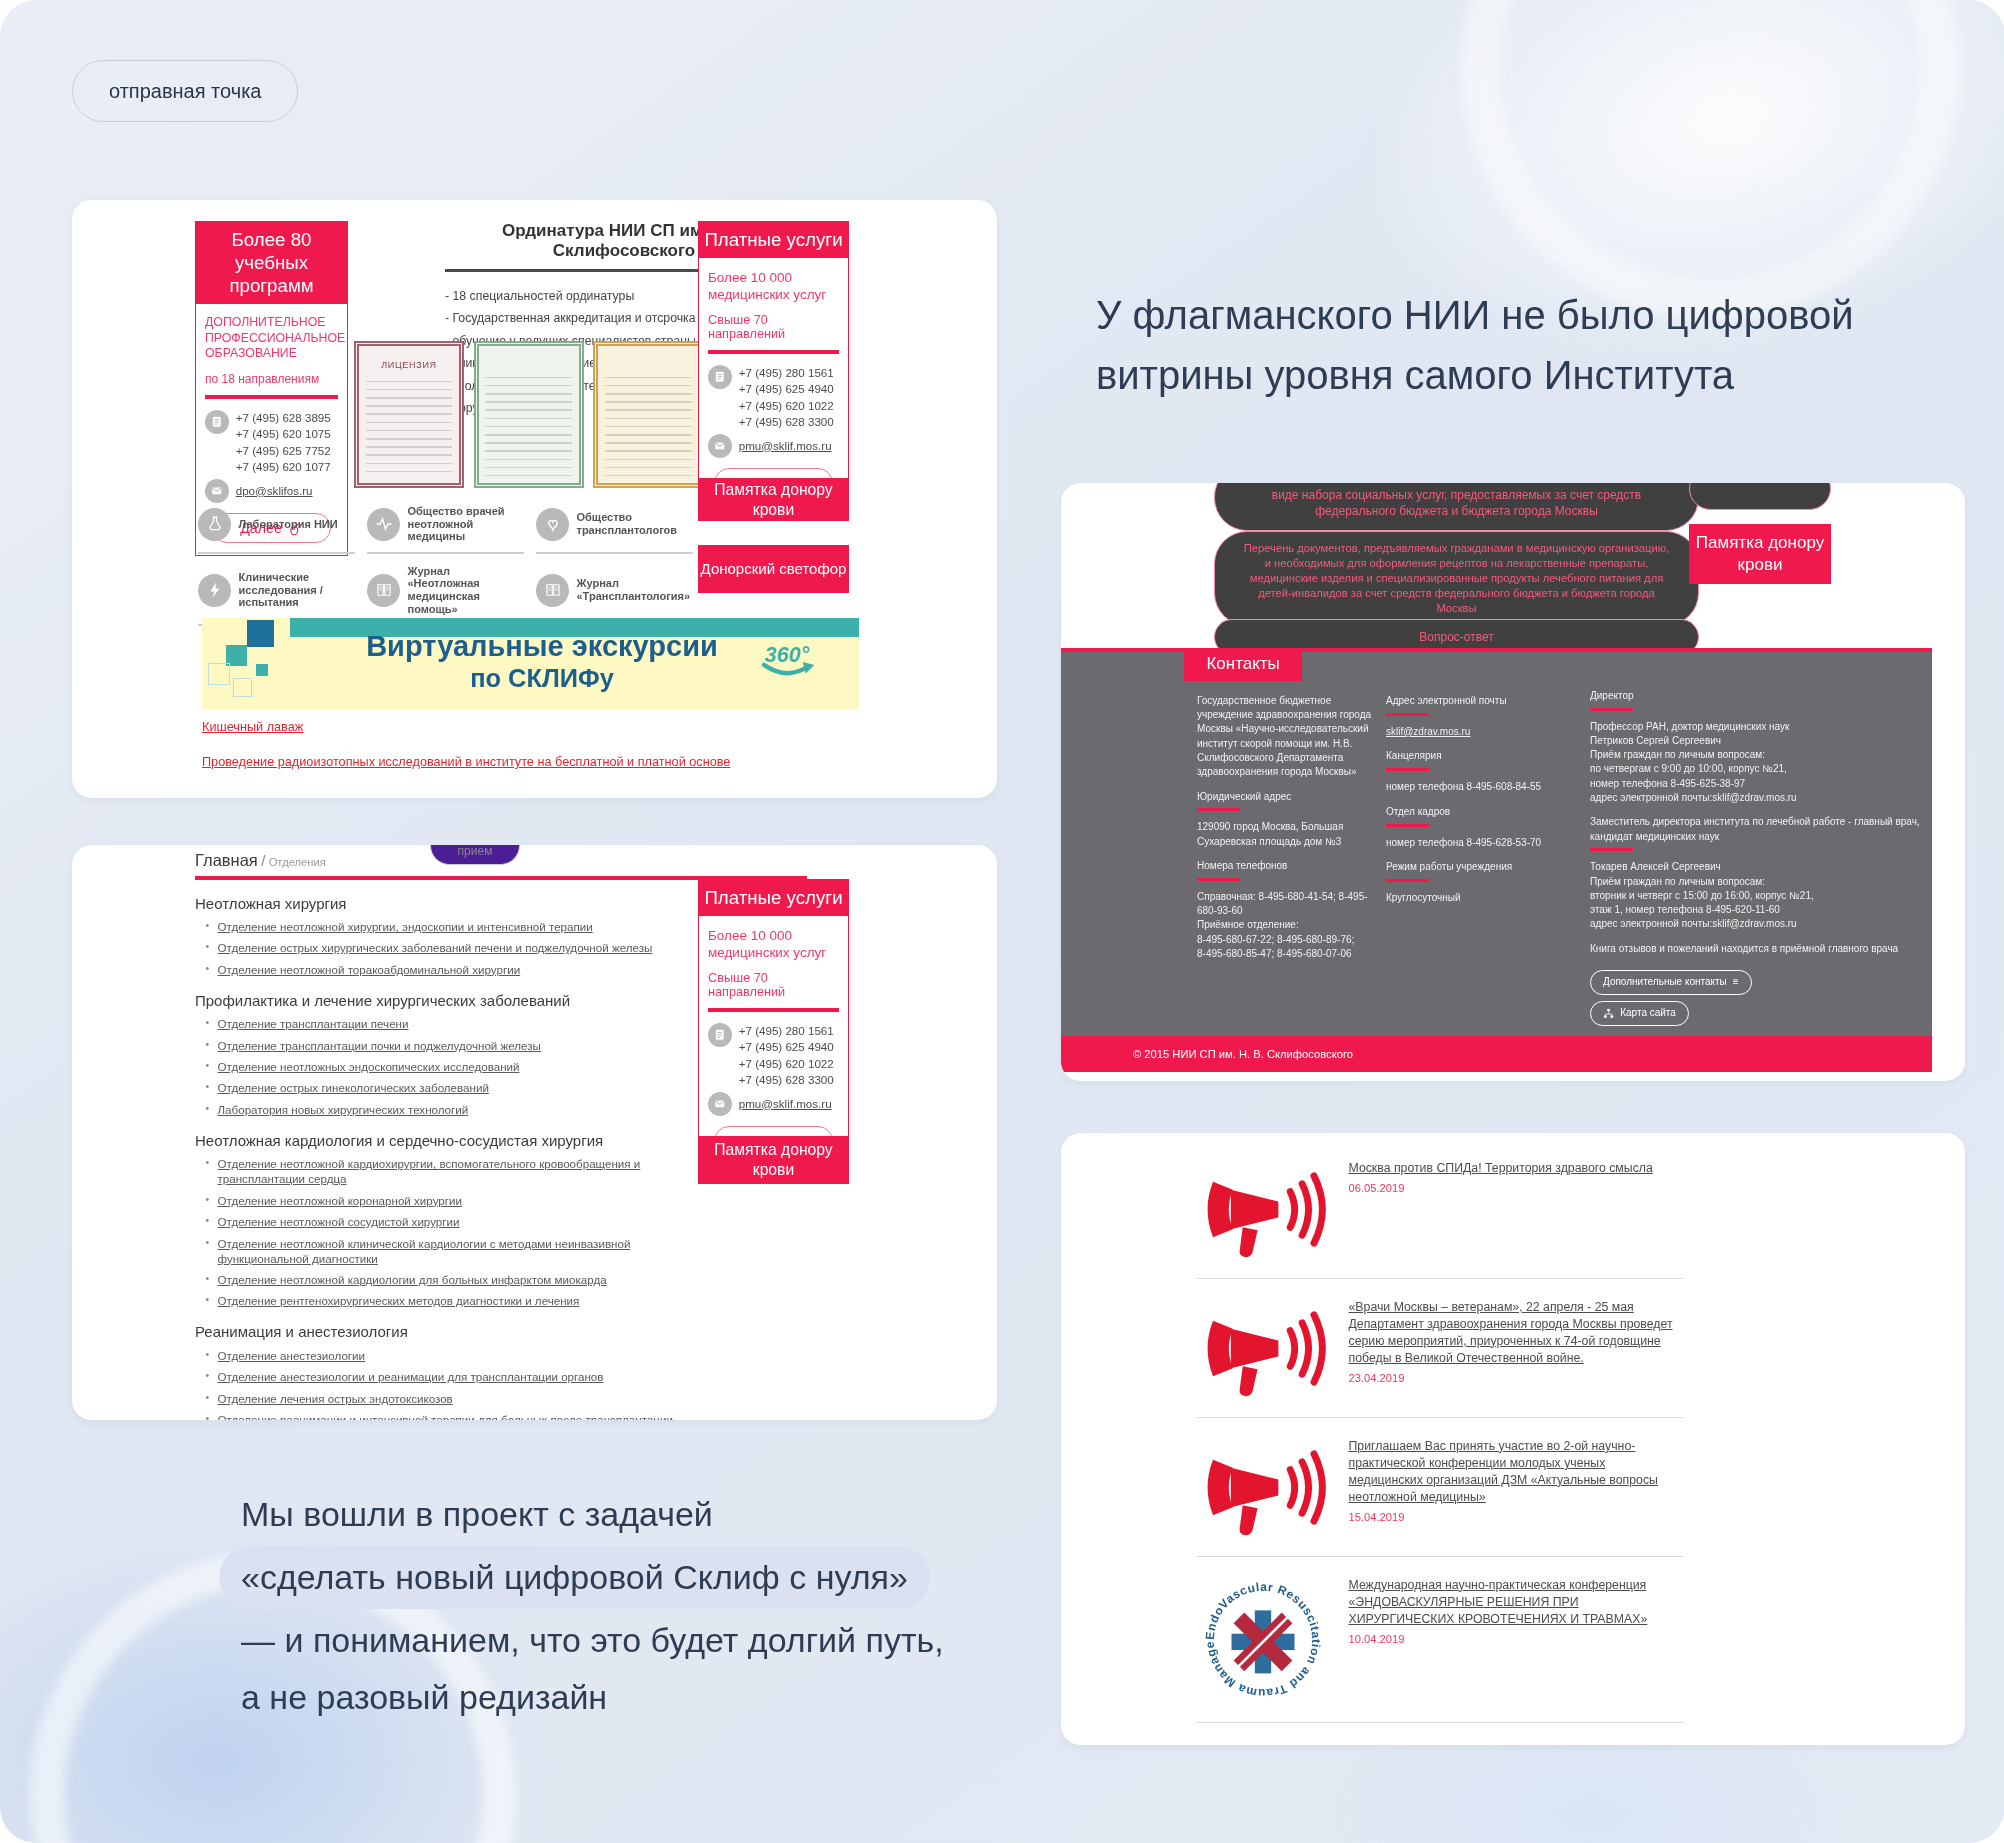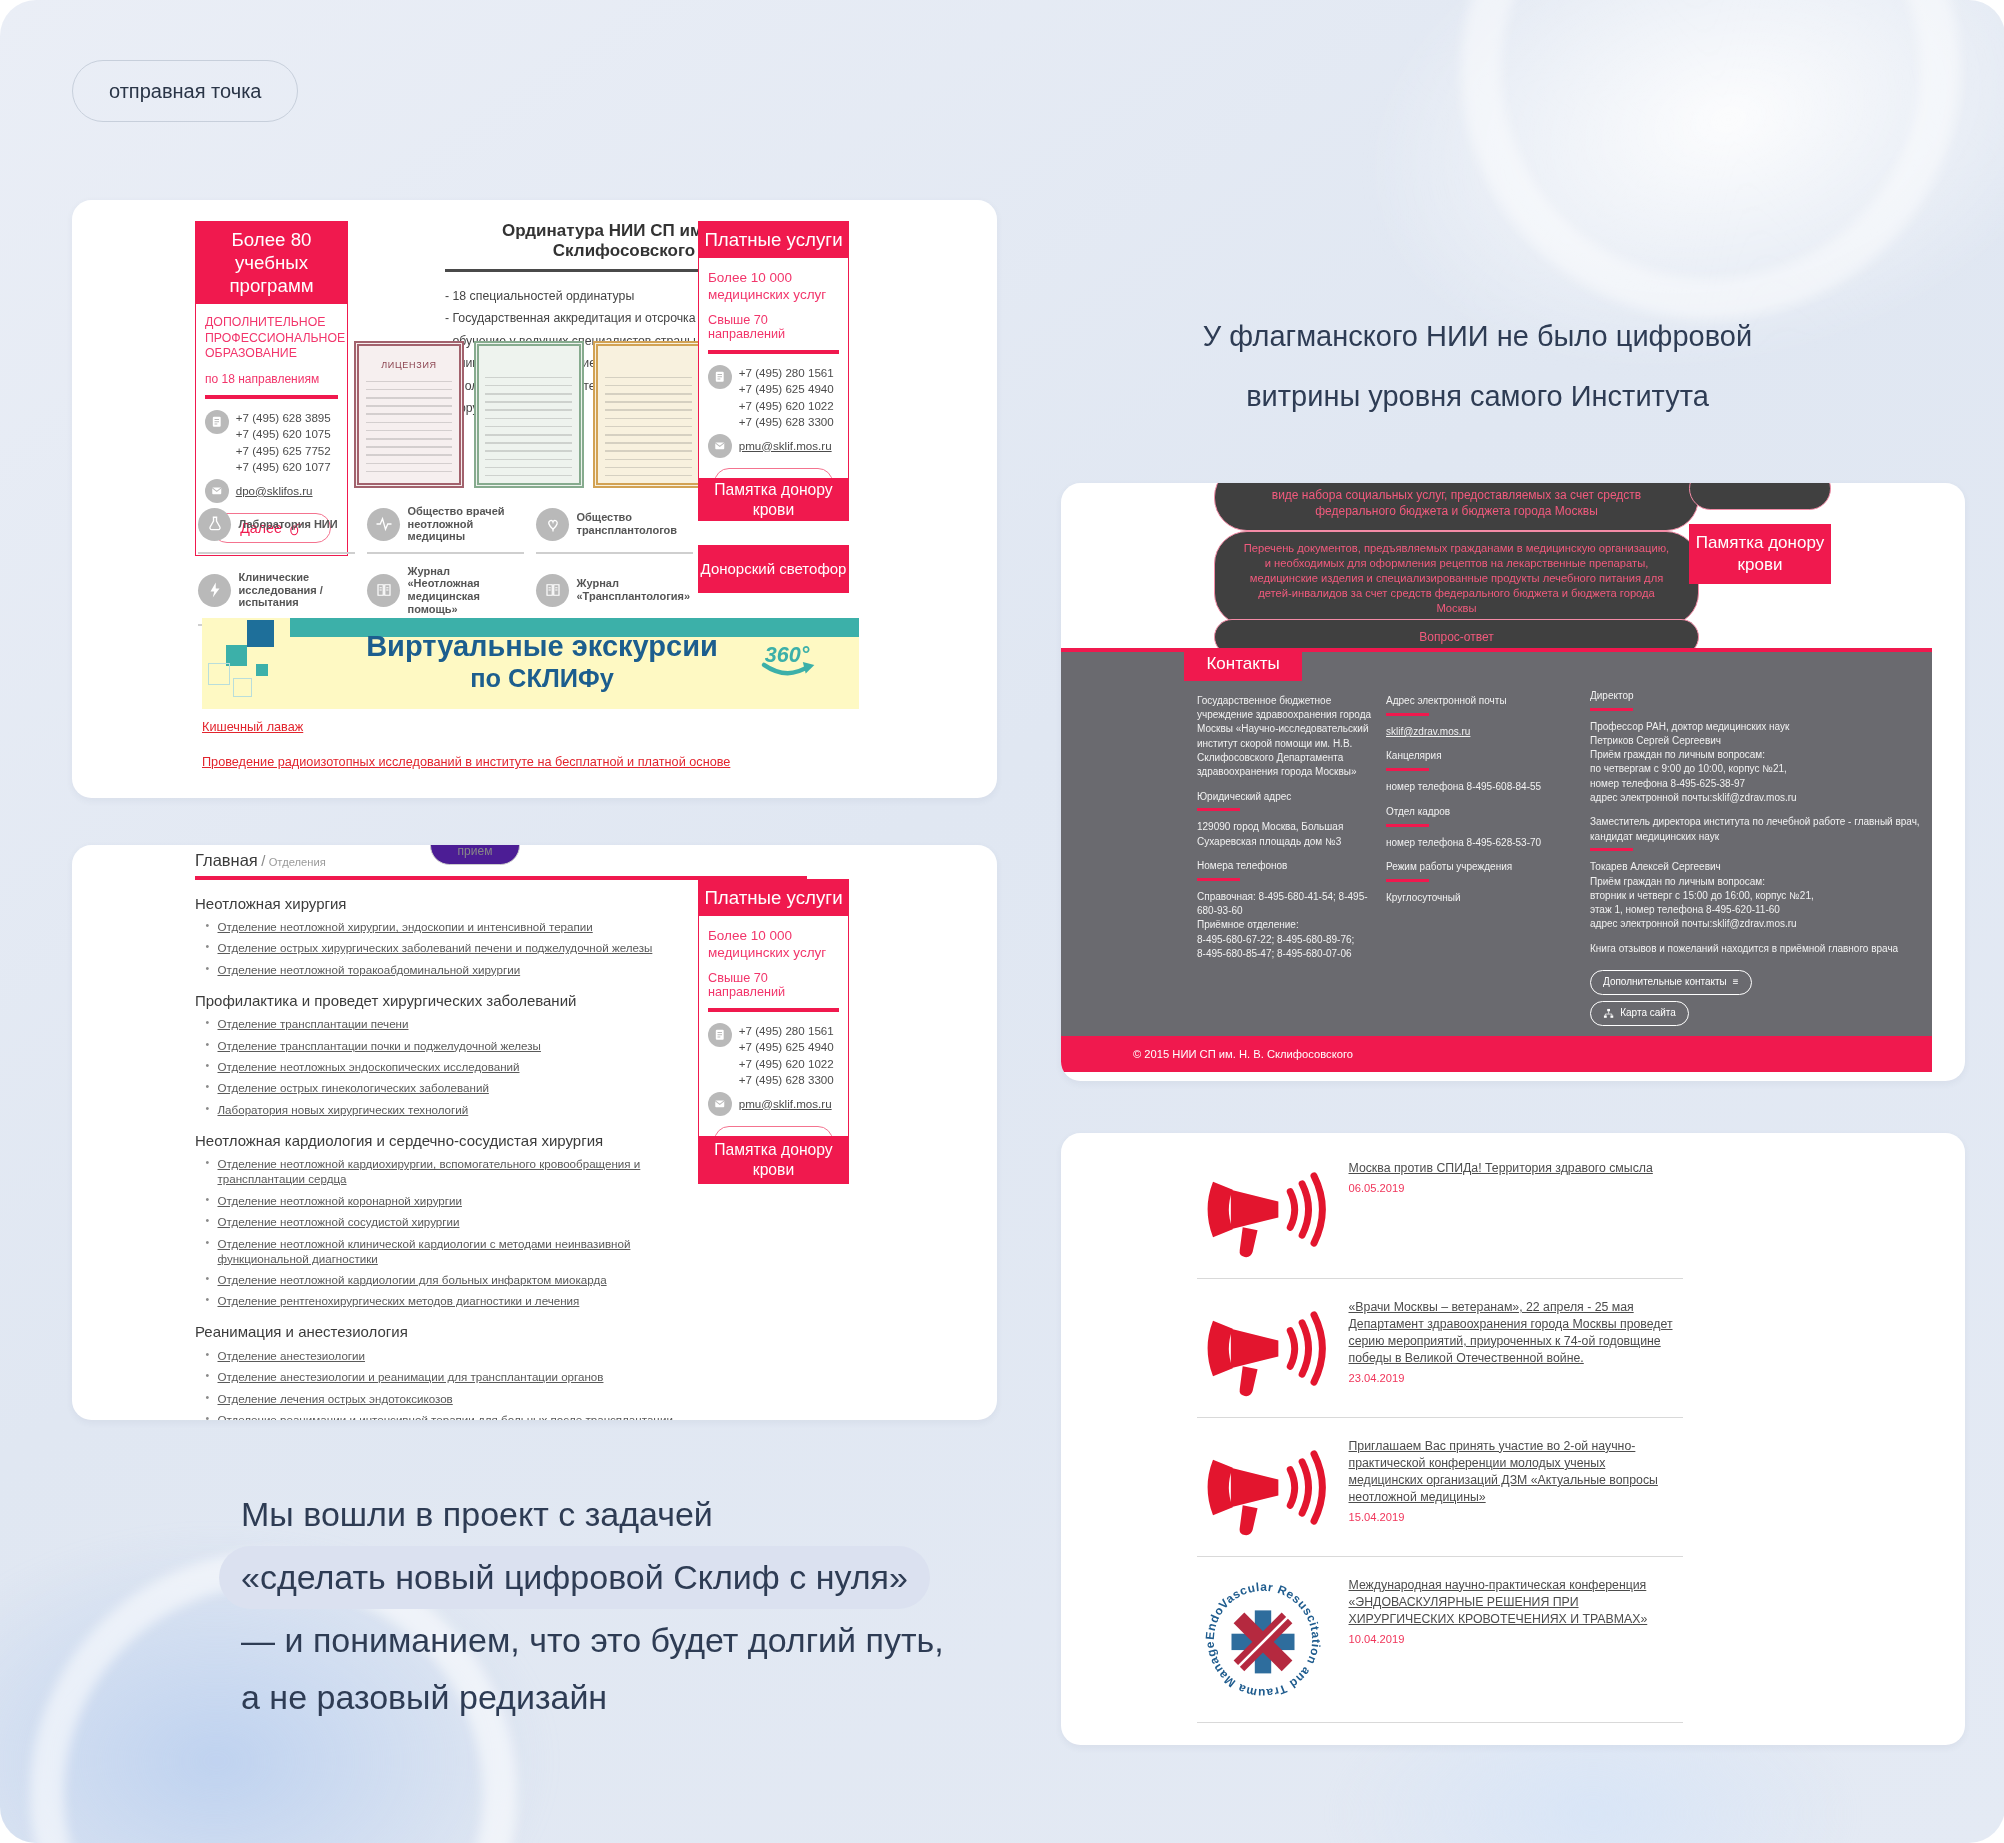--- a/index.html
+++ b/index.html
@@ -14,21 +14,21 @@
   .d-bl2{bottom:-195px;left:30px;width:419px;height:419px;border-radius:50%;border:34px solid rgba(255,255,255,.55);filter:blur(6px);}
   .d-br{bottom:-105px;right:150px;width:524px;height:269px;border-radius:50%;background:radial-gradient(closest-side,rgba(214,228,247,.8),rgba(214,228,247,0));filter:blur(7.5px);}
 
   .badge{left:72px;top:60px;height:60px;display:inline-flex;align-items:center;padding:0 36px;border:1.5px solid #c7cfdb;border-radius:33px;color:#2a3547;font-size:20px;}
   .card{position:absolute;background:#ffffff;border-radius:19.5px;overflow:hidden;box-shadow:0 2.2px 7.5px rgba(50,70,110,.06);}
   #card1{left:72px;top:200px;width:925px;height:598px;}
   #card2{left:72px;top:845px;width:925px;height:575px;}
   #card3{left:1061px;top:483px;width:904px;height:598px;}
   #card4{left:1061px;top:1133px;width:904px;height:612px;}
 
-  .headline{left:1096px;top:306px;width:763px;font-size:29px;line-height:60px;color:#2e3c54;text-align:center;}
+  .headline{left:1096px;top:285px;width:763px;font-size:40px;line-height:60px;color:#2e3c54;}
   .quote{left:241px;top:1486px;width:808px;font-size:34px;line-height:57px;color:#2e3c54;}
   .quote .hl{display:inline-block;background:#dbe1f0;border-radius:34px;padding:3px 22.4px;margin:3px 0 3px -22.4px;}
 
   
   .pinkhead{background:#f0194e;color:#fff;text-align:center;font-size:18.7px;line-height:23px;padding:6.7px 3px;}
   .pinkbox{border:1.5px solid #f0194e;padding:10.5px 9px 12px;background:#fff;}
   .hr-pink{height:3.7px;background:#f0194e;margin:9px 0 10.5px;}
   .c-row{display:flex;gap:6.7px;align-items:flex-start;margin-top:3px;}
   .circ{flex:0 0 auto;width:24px;height:24px;border-radius:50%;background:#b9b9b9;display:flex;align-items:center;justify-content:center;}
   .nums{font-size:11.6px;line-height:16.5px;color:#4c4c4c;}
@@ -331,21 +331,21 @@
     </div>
     <div class="abs div2"></div>
 
     <div class="abs s2wrap">
       <div class="s2-head" style="margin-top:7.5px;">Неотложная хирургия</div>
       <ul>
         <li><a class="s2link">Отделение неотложной хирургии, эндоскопии и интенсивной терапии</a></li>
         <li><a class="s2link">Отделение острых хирургических заболеваний печени и поджелудочной железы</a></li>
         <li><a class="s2link">Отделение неотложной торакоабдоминальной хирургии</a></li>
       </ul>
-      <div class="s2-head">Профилактика и проведет хирургических заболеваний</div>
+      <div class="s2-head">Профилактика и лечение хирургических заболеваний</div>
       <ul>
         <li><a class="s2link">Отделение трансплантации печени</a></li>
         <li><a class="s2link">Отделение трансплантации почки и поджелудочной железы</a></li>
         <li><a class="s2link">Отделение неотложных эндоскопических исследований</a></li>
         <li><a class="s2link">Отделение острых гинекологических заболеваний</a></li>
         <li><a class="s2link">Лаборатория новых хирургических технологий</a></li>
       </ul>
       <div class="s2-head">Неотложная кардиология и сердечно-сосудистая хирургия</div>
       <ul>
         <li><a class="s2link">Отделение неотложной кардиохирургии, вспомогательного кровообращения и трансплантации сердца</a></li>

